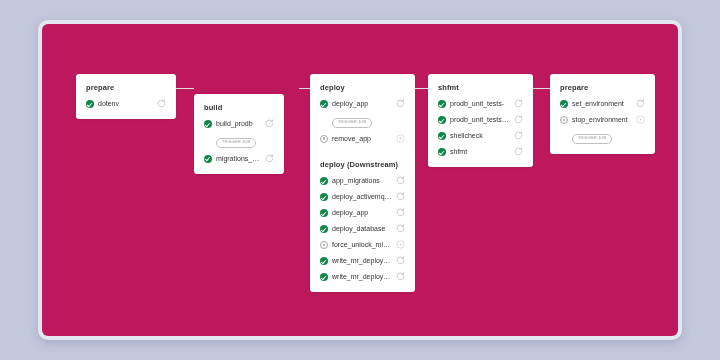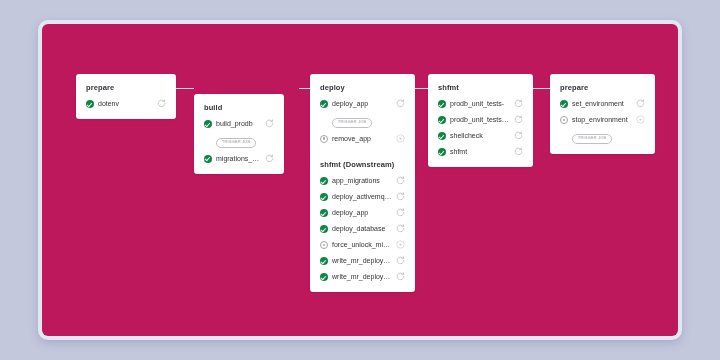--- a/index.html
+++ b/index.html
@@ -322,21 +322,21 @@
             </div><span class="trigger-badge">TRIGGER JOB</span></div>
           <span class="action-icon">
             <svg viewBox="0 0 16 16" fill="none" stroke="#a4a3a8" stroke-width="1.3">
               <circle cx="8" cy="8" r="6.6"></circle>
               <path d="M6.6 5.4l4.1 2.6-4.1 2.6z" fill="#a4a3a8" stroke="none"></path>
             </svg>
           </span>
         </div>
       </div>
     <div class="stage-card" id="stage-downstream">
-        <div class="stage-title">shfmt (Downstream)</div>
+        <div class="stage-title">deploy (Downstream)</div>
         <div class="job">
           <div class="job-body">
             <div class="job-main">
               <span class="status-icon success"></span>
               <span class="job-name">app_migrations</span>
             </div>
           </div>
           <span class="action-icon">
             <svg viewBox="0 0 16 16" fill="none" stroke="#89888d" stroke-width="1.6" stroke-linecap="round">
               <path d="M13 4.5A6 6 0 1 0 14 8"></path>

